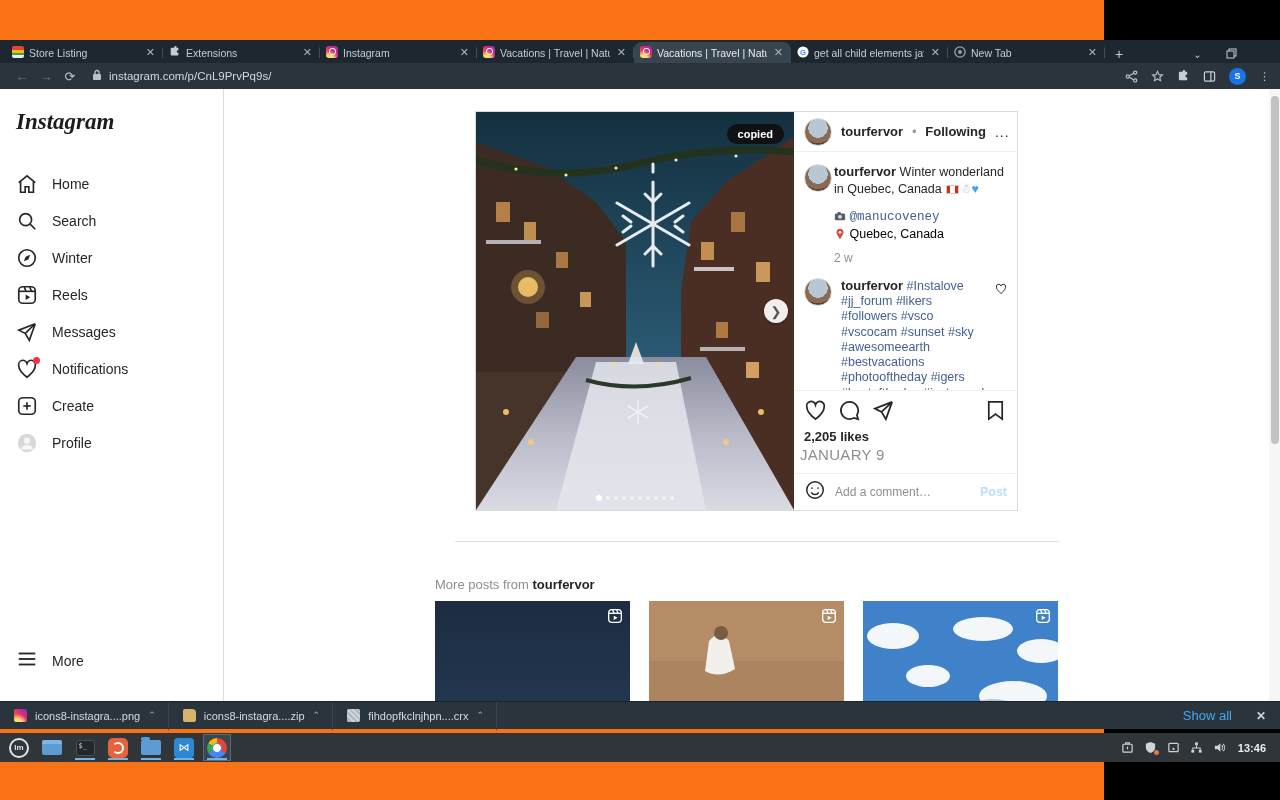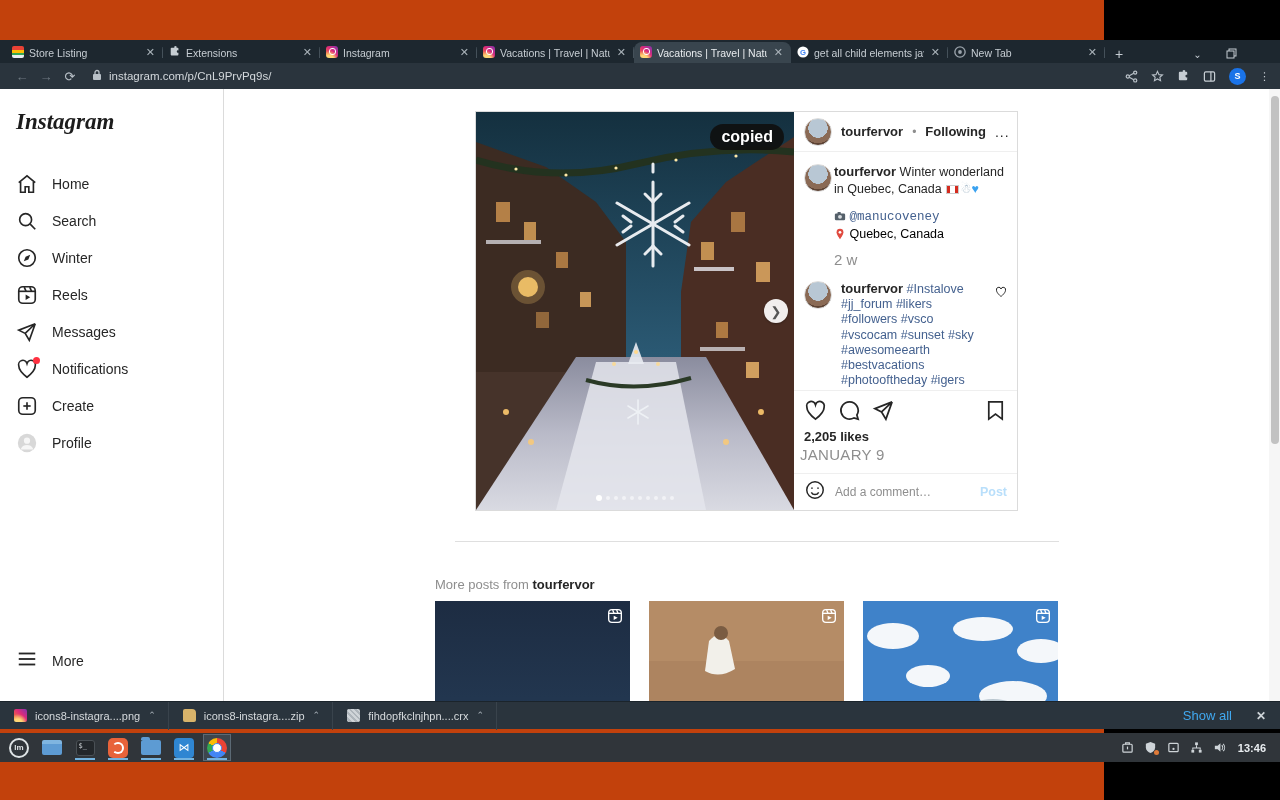--- a/index.html
+++ b/index.html
@@ -1,18 +1,18 @@
 <!DOCTYPE html>
 <html><head>
 <meta charset="utf-8">
 <style>
   * { margin:0; padding:0; box-sizing:border-box; }
   html,body { width:1280px; height:800px; background:#000; overflow:hidden;
               font-family:"Liberation Sans", sans-serif; }
-  .stage { position:relative; width:1104px; height:800px; background:#c2410c; }
+  .stage { position:relative; width:1104px; height:800px; background:#f97316; }
 
   
   .browser { position:absolute; top:40px; left:0; width:1280px; }
   .tabstrip { height:23px; background:#1d272f; display:flex; align-items:flex-end; padding-left:6px; }
   .tab { width:157px; height:21px; display:flex; align-items:center; gap:5px; padding:0 6px;
          color:#c6cdd3; font-size:10.5px; border-radius:8px 8px 0 0; position:relative; overflow:hidden; }
   .tab:not(.active)::after { content:""; position:absolute; right:0; top:5px; bottom:5px; width:1px; background:#45515a; }
   .tab.active { background:#39454e; color:#e8ecef; }
   .tab .title { flex:1; white-space:nowrap; overflow:hidden; }
   .tab .close { font-size:11px; color:#aab3ba; padding:0 2px; flex:0 0 auto; }
@@ -51,21 +51,21 @@
   .nav-ic-wrap { position:relative; width:22px; height:22px; }
   .nav-dot { position:absolute; top:-1px; right:-2px; width:7px; height:7px; border-radius:50%; background:#ff3040; }
   .more-item { position:absolute; bottom:22px; left:0; right:0; }
 
   
   .post-card { position:absolute; left:475px; top:22px; width:543px; height:400px;
                border:1px solid #dbdbdb; background:#fff; display:flex; }
   .media-pane { position:relative; width:318px; height:398px; background:#203c52; overflow:hidden; flex:0 0 auto; }
   .media-pane svg.scene { display:block; width:318px; height:398px; }
   .copied-badge { position:absolute; top:12px; right:10px; background:rgba(15,15,15,.92); color:#fff;
-                  font-size:16px; font-weight:bold; padding:4px 11px; border-radius:13px; }
+                  font-size:11px; font-weight:bold; padding:4px 11px; border-radius:13px; }
   .next-btn { position:absolute; right:6px; top:50%; transform:translateY(-50%); width:24px; height:24px;
               background:rgba(255,255,255,.92); border-radius:50%; display:flex; align-items:center; justify-content:center;
               color:#555; font-size:13px; box-shadow:0 1px 2px rgba(0,0,0,.3); }
   .dots { position:absolute; bottom:9px; left:0; right:0; display:flex; justify-content:center; gap:4px; align-items:center; }
   .dot { width:4px; height:4px; border-radius:50%; background:rgba(255,255,255,.55); }
   .dot.active { width:6px; height:6px; background:#fff; }
 
   .detail-pane { flex:1; display:flex; flex-direction:column; min-width:0; }
   .post-header { height:40px; display:flex; align-items:center; gap:9px; padding:0 10px; border-bottom:1px solid #efefef; }
   .pav { width:28px; height:28px; border-radius:50%; flex:0 0 auto;
@@ -73,21 +73,21 @@
   .uname { font-size:13px; font-weight:bold; color:#262626; }
   .hdr-sep { color:#8e8e8e; font-size:12px; }
   .hdr-following { font-size:13px; font-weight:bold; color:#262626; }
   .hdr-more { margin-left:auto; color:#262626; font-size:14px; letter-spacing:1px; }
 
   .post-body { flex:1; padding:12px 10px 0; overflow:hidden; }
   .cap-row { display:flex; gap:2px; }
   .cap-txt { font-size:12.5px; line-height:1.3; color:#262626; min-width:0; }
   .blue-link { color:#44618f;font-family:Liberation Mono, monospace; }
   .cap-meta { margin-top:11px; font-size:12.5px; line-height:1.35; }
-  .cap-time { margin-top:8px; font-size:15px; color:#8e8e8e; }
+  .cap-time { margin-top:8px; font-size:12px; color:#8e8e8e; }
   .flag-icon { display:inline-block; width:13px; height:9px; border:.5px solid #ccc;
                background:linear-gradient(90deg,#d52b1e 0 26%,#fff 26% 74%,#d52b1e 74%); vertical-align:-1px; margin:0 1px; }
   .snowman-icon::before { content:"☃"; color:#9fb4c4; }
   .blueheart-icon::before { content:"♥"; color:#3aa2f0; }
   .cam-icon svg, .pin-icon svg { width:12px; height:12px; vertical-align:-2px; }
 
   .cmt-row { display:flex; gap:9px; margin-top:13px; }
   .cmt-txt { font-size:12.5px; line-height:1.22; color:#44618f; min-width:0; flex:1; }
   .cmt-like { flex:0 0 auto; margin-top:3px; }
   .cmt-like svg { width:12px; height:12px; }

